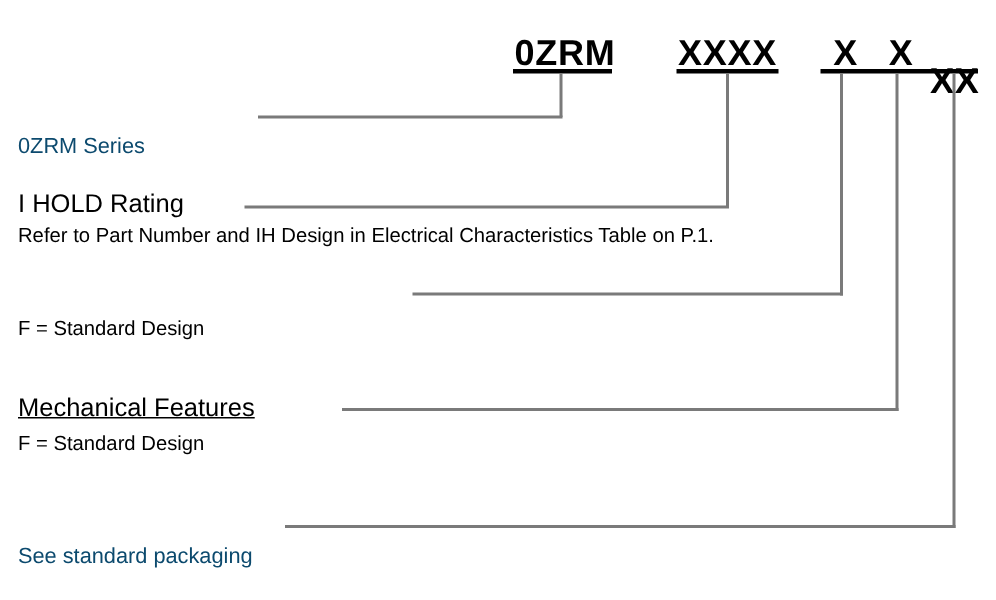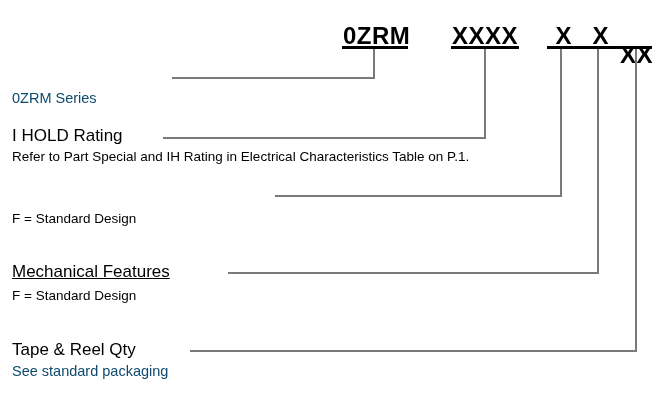--- a/index.html
+++ b/index.html
@@ -96,23 +96,22 @@
 
   <div class="lead-v" style="left:597px; top:49px; height:225px;"></div>
   <div class="lead-h" style="left:228px; top:272px; width:371px;"></div>
 
   <div class="lead-v" style="left:635px; top:49px; height:303px;"></div>
   <div class="lead-h" style="left:190px; top:350px; width:447px;"></div>
 
   <div class="sub-lg" style="left:12px; top:90px;">0ZRM Series</div>
 
   <div class="hdg" style="left:12px; top:126px;">I HOLD Rating</div>
-  <div class="sub" style="left:12px; top:149px;">Refer to Part Special and IH Rating in Electrical Characteristics Table on P.1.</div>
+  <div class="sub" style="left:12px; top:149px;">Refer to Part Number and IH Design in Electrical Characteristics Table on P.1.</div>
 
   <div class="sub" style="left:12px; top:211px;">F = Standard Design</div>
 
   <div class="hdg" style="left:12px; top:262px;text-decoration:underline;">Mechanical Features</div>
   <div class="sub" style="left:12px; top:288px;">F = Standard Design</div>
 
-  <div class="hdg" style="left:12px; top:340px;">Tape &amp; Reel Qty</div>
   <div class="sub-lg" style="left:12px; top:363px;">See standard packaging</div>
 
 </div>
 
 </body></html>

